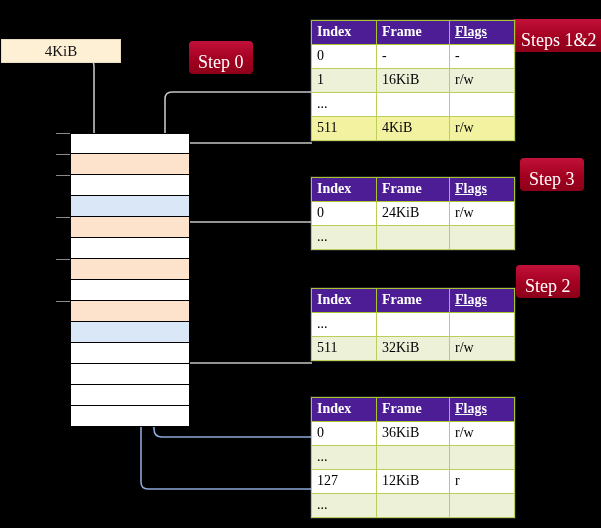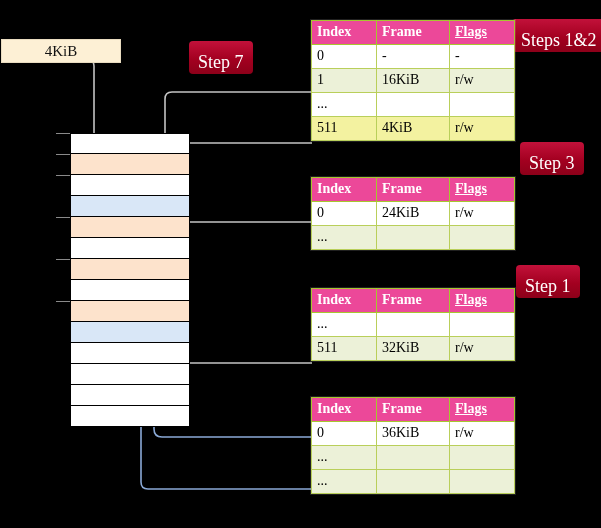--- a/index.html
+++ b/index.html
@@ -49,21 +49,21 @@
     border:1px solid #b9cf5a;
     font-size:14px;
     line-height:16px;
     padding:3px 5px 4px 5px;
     text-align:left;
     font-weight:normal;
     height:16px;
     vertical-align:middle;
   }
   .ptable th{
-    background:#ec4899;
+    background:#4c1d95;
     color:#ffffff;
     font-weight:bold;
     font-size:14px;
     border:1px solid #a7c62f;
   }
   .ptable td.c0{width:54px;}
   .ptable td.c1{width:62px;}
   .ptable td.c2{width:54px;}
   .ptable th.c0{width:54px;}
   .ptable th.c1{width:62px;margin-left:16px;}
@@ -122,30 +122,30 @@
     <path d="M312,437 L162,437 Q154,437 154,429 L154,338" fill="none" stroke="#8aa9d6" stroke-width="1.6" marker-end="url(#arrBlue)"></path>
 
     <path d="M312,489 L148,489 Q141,489 141,482 L141,212" fill="none" stroke="#8aa9d6" stroke-width="1.6" marker-end="url(#arrBlue)"></path>
   </svg>
 
   <div class="vbox" style="left:1px;top:39px;width:118px;height:22px;">
     <span>4KiB</span>
   </div>
 
   <div class="badge" style="left:189px;top:41px;">
-    <span>Step 7</span>
+    <span>Step 0</span>
   </div>
   <div class="badge" style="left:512px;top:19px;">
     <span>Steps 1&amp;2</span>
   </div>
-  <div class="badge" style="left:520px;top:142px;">
+  <div class="badge" style="left:520px;top:158px;">
     <span>Step 3</span>
   </div>
   <div class="badge" style="left:516px;top:265px;">
-    <span>Step 1</span>
+    <span>Step 2</span>
   </div>
 
   <div class="memcol" id="memcol">
       <div class="memrow first" style="top: 0px;"></div>
       <div class="memrow orange" style="top: 21px;"></div>
       <div class="memrow" style="top: 42px;"></div>
       <div class="memrow blue" style="top: 63px;"></div>
       <div class="memrow orange" style="top: 84px;"></div>
       <div class="memrow" style="top: 105px;"></div>
       <div class="memrow orange" style="top: 126px;"></div>
@@ -254,20 +254,25 @@
         <tr class="odd">
           <td class="c0">0</td>
           <td class="c1">36KiB</td>
           <td class="c2">r/w</td>
         </tr>
         <tr class="even">
           <td class="c0">...</td>
           <td class="c1"></td>
           <td class="c2"></td>
         </tr>
+        <tr class="odd">
+          <td class="c0">127</td>
+          <td class="c1">12KiB</td>
+          <td class="c2">r</td>
+        </tr>
         <tr class="even">
           <td class="c0">...</td>
           <td class="c1"></td>
           <td class="c2"></td>
         </tr>
       </tbody>
     </table>
 
 </div>
 

